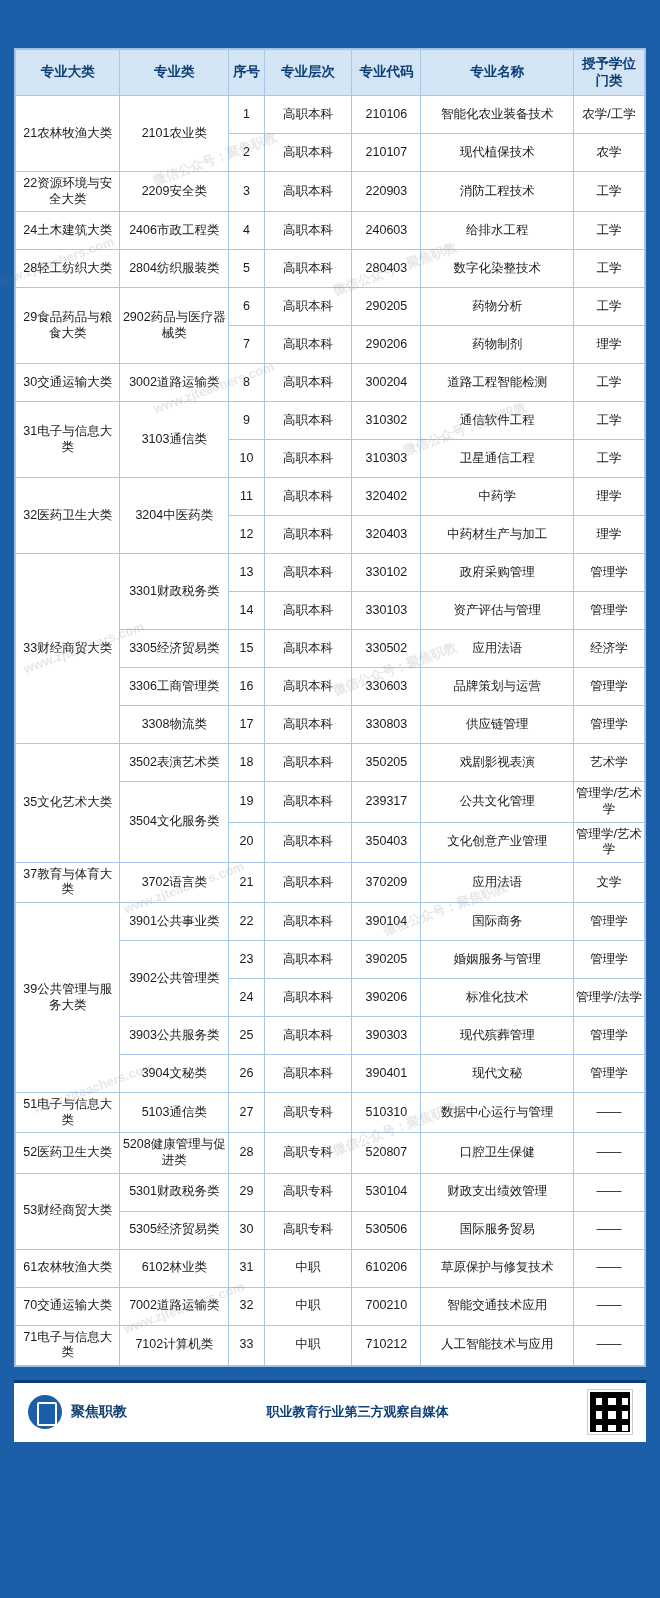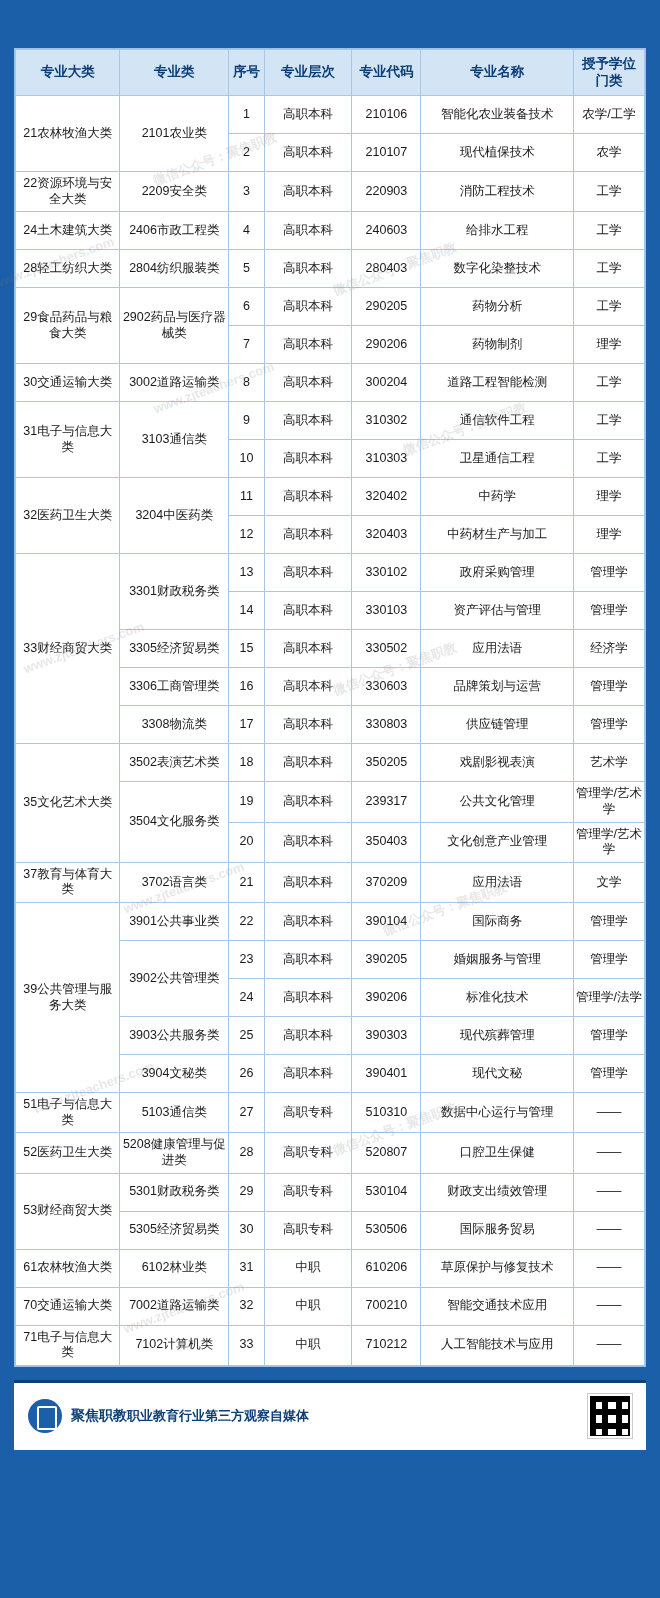--- a/index.html
+++ b/index.html
@@ -63,21 +63,21 @@
   col.c-no  { width: 34px; }
   col.c-lvl { width: 84px; }
   col.c-code{ width: 66px; }
   col.c-name{ width: 146px; }
   col.c-deg { width: 68px; }
 
   tbody tr { height: 38px; }
 
   .footer {
     margin-top: 13px;
-    height: 70px;
+    height: 62px;
     background: #ffffff;
     border-top: 3px solid #0d3f76;
     display: flex;
     align-items: center;
     padding: 0 14px;
     justify-content: space-between;
   }
   .brand {
     display: flex;
     align-items: center;
@@ -101,21 +101,21 @@
   .brand-name {
     font-size: 14px;
     font-weight: bold;
     color: #0d3f76;
   }
   .footer-slogan {
     font-size: 13px;
     color: #0d3f76;
     font-weight: bold;
     flex: 1;
-    text-align: left;
+    text-align: center;
   }
   .qr {
     width: 44px; height: 44px;
     background:
       linear-gradient(90deg,#000 0 6px, transparent 6px 12px, #000 12px 18px, transparent 18px 26px, #000 26px 32px, transparent 32px 38px, #000 38px 44px),
       linear-gradient(180deg,#000 0 6px, transparent 6px 13px, #000 13px 19px, transparent 19px 27px, #000 27px 33px, transparent 33px 39px, #000 39px 44px);
     background-blend-mode: multiply;
     border: 2px solid #ffffff;
     outline: 1px solid #cccccc;
   }

